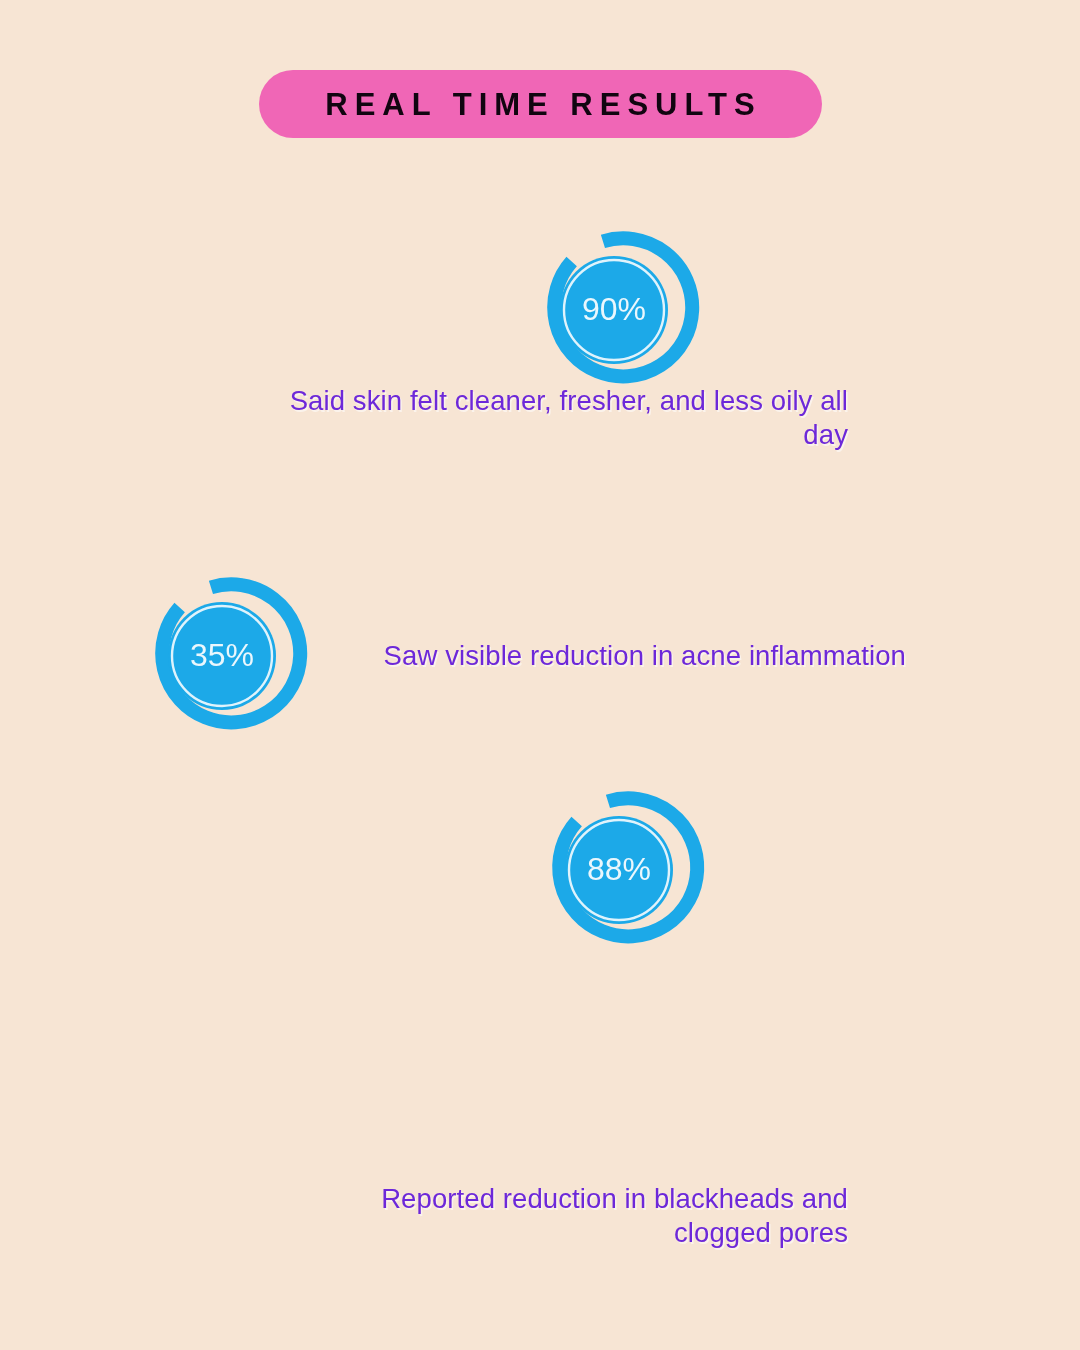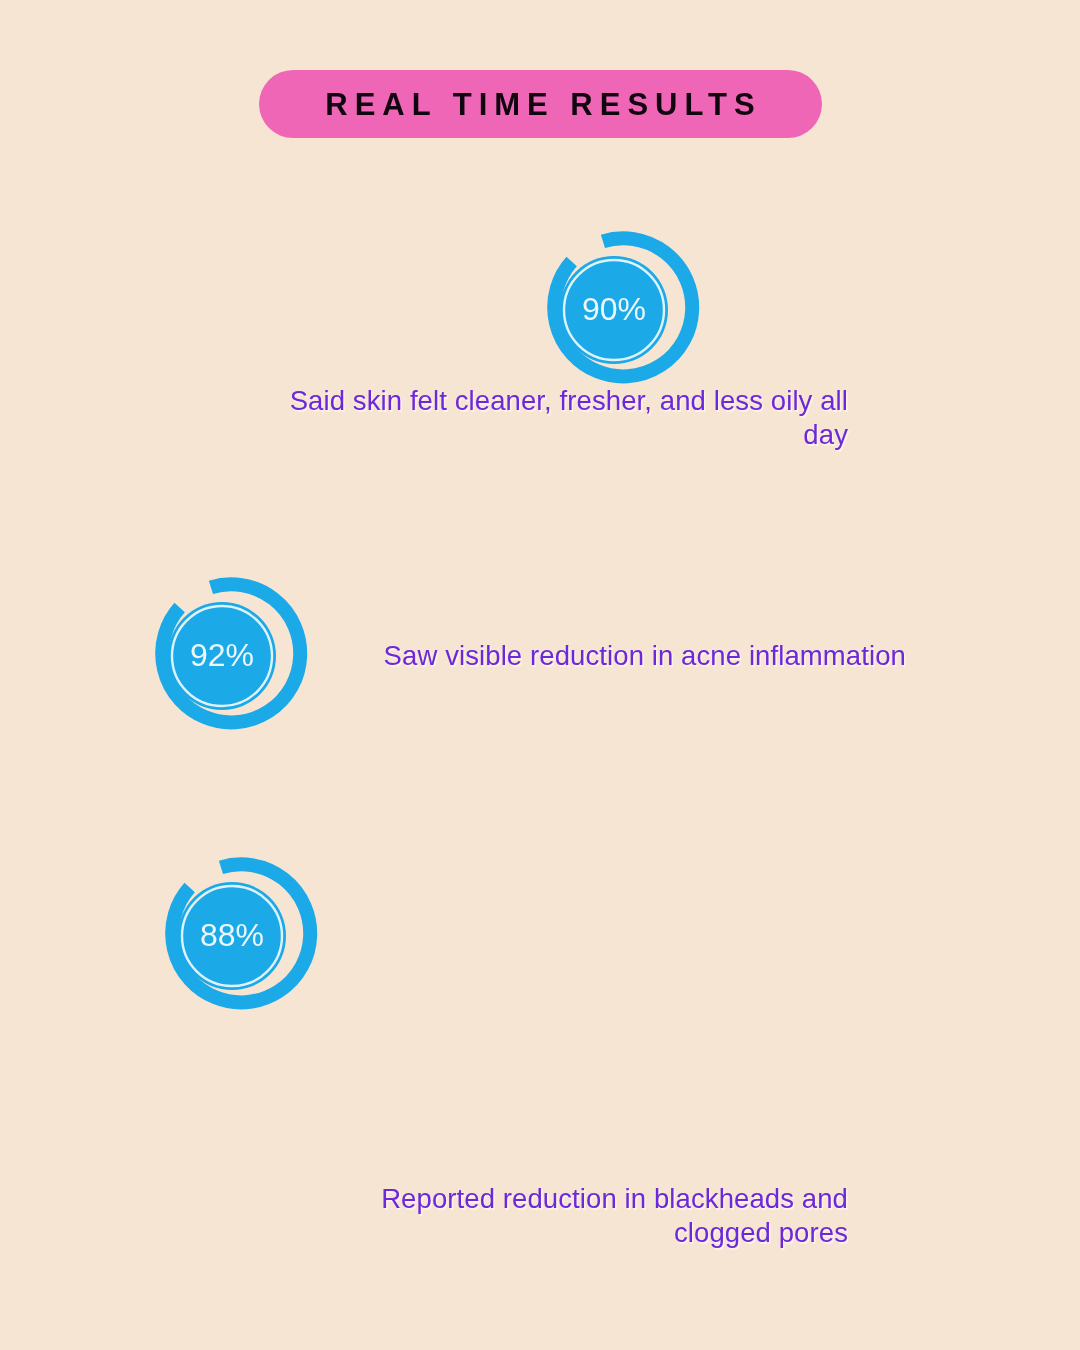--- a/index.html
+++ b/index.html
@@ -53,21 +53,21 @@
     width: 1080px;
   }
   .result-row {
     position: relative;
     height: 280px;
     display: flex;
     align-items: center;
   }
   .row-0 { padding-left: 148px; flex-direction: column; }
   .row-1 { padding-left: 148px; }
-  .row-2 { padding-left: 158px; }
+  .row-2 { padding-left: 158px; flex-direction: column; }
   .row-3 { padding-left: 158px; }
 
   
   .gauge {
     position: relative;
     width: 148px;
     height: 148px;
     flex: 0 0 148px;
   }
   .gauge svg {
@@ -139,21 +139,21 @@
     <div class="caption cap-0">Said skin felt cleaner, fresher, and less oily all day</div>
   </div>
 
   <div class="result-row row-1">
     <div class="gauge">
       <svg viewBox="0 0 148 148" aria-hidden="true">
         <path d="M 62.93 5.43 A 69 69 0 1 1 31.66 25.52" fill="none" stroke="#1CA9E8" stroke-width="14"></path>
         <circle cx="74" cy="74" r="54" fill="#1CA9E8"></circle>
         <circle cx="74" cy="74" r="50" fill="none" stroke="#DFF3FC" stroke-width="2.4"></circle>
       </svg>
-      <div class="gauge-value">92%</div>
+      <div class="gauge-value">35%</div>
     </div>
     <div class="caption cap-1">Saw visible reduction in acne inflammation</div>
   </div>
 
   <div class="result-row row-2">
     <div class="gauge">
       <svg viewBox="0 0 148 148" aria-hidden="true">
         <path d="M 62.93 5.43 A 69 69 0 1 1 31.66 25.52" fill="none" stroke="#1CA9E8" stroke-width="14"></path>
         <circle cx="74" cy="74" r="54" fill="#1CA9E8"></circle>
         <circle cx="74" cy="74" r="50" fill="none" stroke="#DFF3FC" stroke-width="2.4"></circle>

